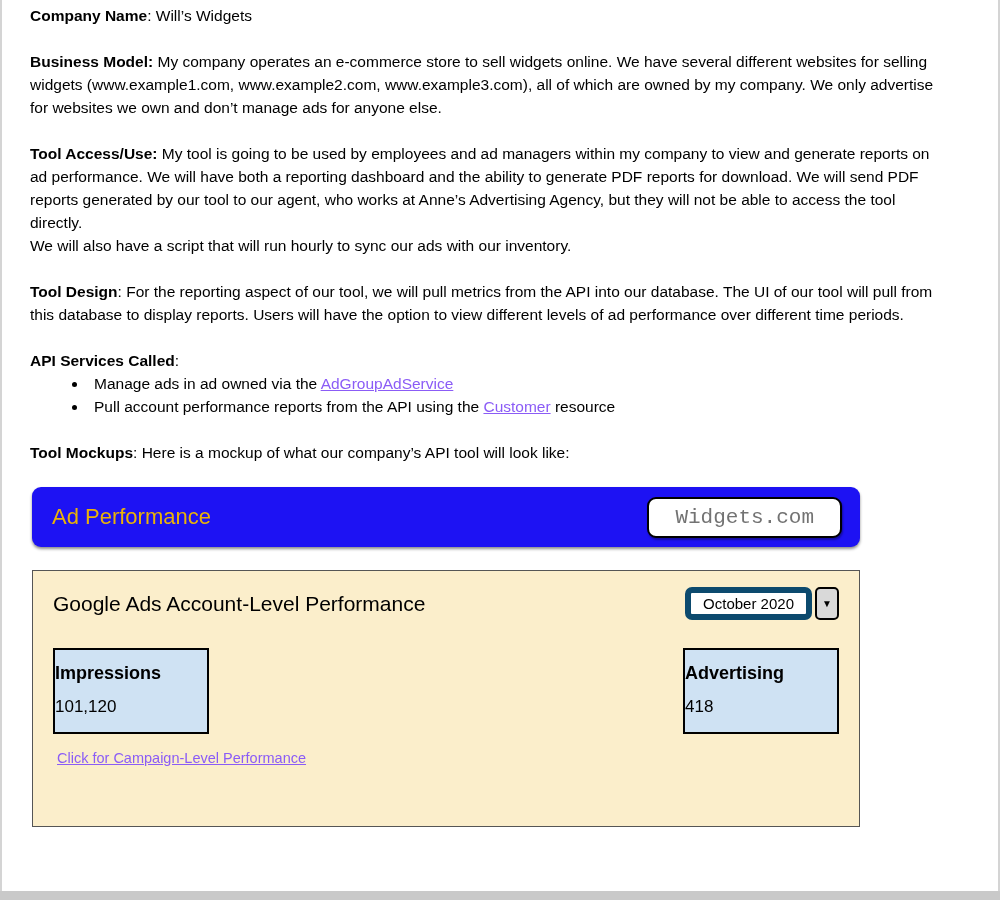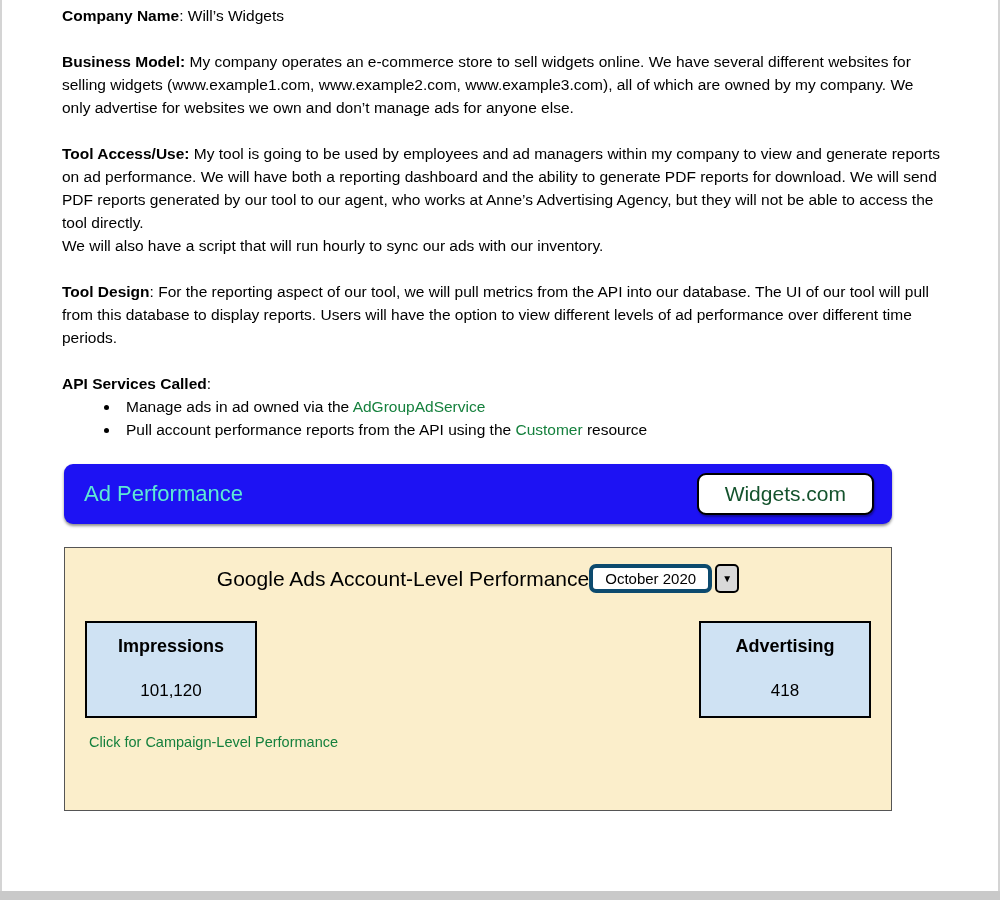--- a/index.html
+++ b/index.html
@@ -8,71 +8,72 @@
     width: 1000px; height: 900px; overflow: hidden;
     background: #c9c9c9;
     font-family: "Liberation Sans", sans-serif;
     color: #000;
   }
   .page {
     width: 1000px; height: 891px;
     background: #ffffff;
     border-left: 2px solid #d4d4d4;
     border-right: 2px solid #d4d4d4;
-    padding: 4px 58px 0 60px;
+    padding: 4px 58px 0 28px;
     overflow: visible;
   }
   .para { margin: 0 0 23px 0; font-size: 15.5px; line-height: 23px; }
   .para b { font-weight: 700; }
-  a.doclink { color: #15803d; cursor: pointer; }
+  a.doclink { color: #8b5cf6; text-decoration: underline; cursor: pointer; }
   ul.api-list { margin: 0 0 23px 0; padding-left: 58px; font-size: 15.5px; line-height: 23px; }
   ul.api-list li { padding-left: 6px; }
 
   
   .mockup { width: 828px; margin-left: 2px; }
   .mock-header {
     height: 60px;
     background: #1d12f3;
     border-radius: 9px;
     display: flex; align-items: center; justify-content: space-between;
     padding: 0 18px 0 20px;
     margin-bottom: 23px;
     box-shadow: 0 2px 3px rgba(0,0,0,0.45);
   }
-  .mock-title { color: #5eead4; font-size: 22px; text-align: right; }
+  .mock-title { color: #eab308; font-size: 22px; text-align: right; }
   .brand-box {
     background: #ffffff; border: 2px solid #000; border-radius: 9px;
-    padding: 7px 26px; font-size: 21px; color: #14532d;
+    padding: 7px 26px; font-size: 21px; color: #737373;
     box-shadow: 1px 2px 2px rgba(0,0,0,0.35);
+    font-family: Liberation Mono, monospace;
   }
   .panel {
     border: 1px solid #555;
     background: #fbeecb;
     padding: 16px 20px 60px 20px;
   }
-  .panel-top { display: flex; align-items: center; justify-content: center; }
+  .panel-top { display: flex; align-items: center; justify-content: space-between; }
   .panel-title { font-size: 21px; }
   .dropdown { display: flex; align-items: stretch; gap: 3px; }
   .dropdown-value {
-    background: #fff; border: 4px solid #0c4a6e; border-radius: 7px;
+    background: #fff; border: 6px solid #0c4a6e; border-radius: 7px;
     padding: 2px 12px; font-size: 15px; min-width: 118px;
     display: flex; align-items: center; cursor: pointer;
   }
   .dropdown-arrow {
     width: 24px; background: #d9d9d9; border: 2px solid #000; border-radius: 5px;
     display: flex; align-items: center; justify-content: center;
     font-size: 10px; cursor: pointer;
   }
   .metrics-row { display: flex; justify-content: space-between; margin-top: 28px; }
   .metric-card {
-    width: 172px; background: #cfe2f3; border: 2px solid #000;
-    text-align: center; padding: 13px 0 15px 0;
+    width: 156px; background: #cfe2f3; border: 2px solid #000;
+    padding: 13px 0 15px 0;
   }
   .metric-label { font-weight: 700; font-size: 18px; }
-  .metric-value { font-size: 17px; margin-top: 24px; }
+  .metric-value { font-size: 17px; margin-top: 13px; }
   .campaign-link-row { margin: 16px 0 0 4px; font-size: 14.5px; }
 </style>
 </head>
 <body>
 
 <div class="page">
 
   <p class="para">
     <b>Company Name</b><span>: Will’s Widgets</span>
   </p>
@@ -96,20 +97,23 @@
   </p>
   <ul class="api-list">
     <li>
       <span>Manage ads in ad owned via the </span><a class="doclink">AdGroupAdService</a><span></span>
     </li>
     <li>
       <span>Pull account performance reports from the API using the </span><a class="doclink">Customer</a><span> resource</span>
     </li>
   </ul>
 
+  <p class="para">
+    <b>Tool Mockups</b><span>: Here is a mockup of what our company’s API tool will look like:</span>
+  </p>
 
   <div class="mockup">
 
     <div class="mock-header">
       <span class="mock-title">Ad Performance</span>
       <span class="brand-box">Widgets.com</span>
     </div>
 
     <div class="panel">
       <div class="panel-top">

